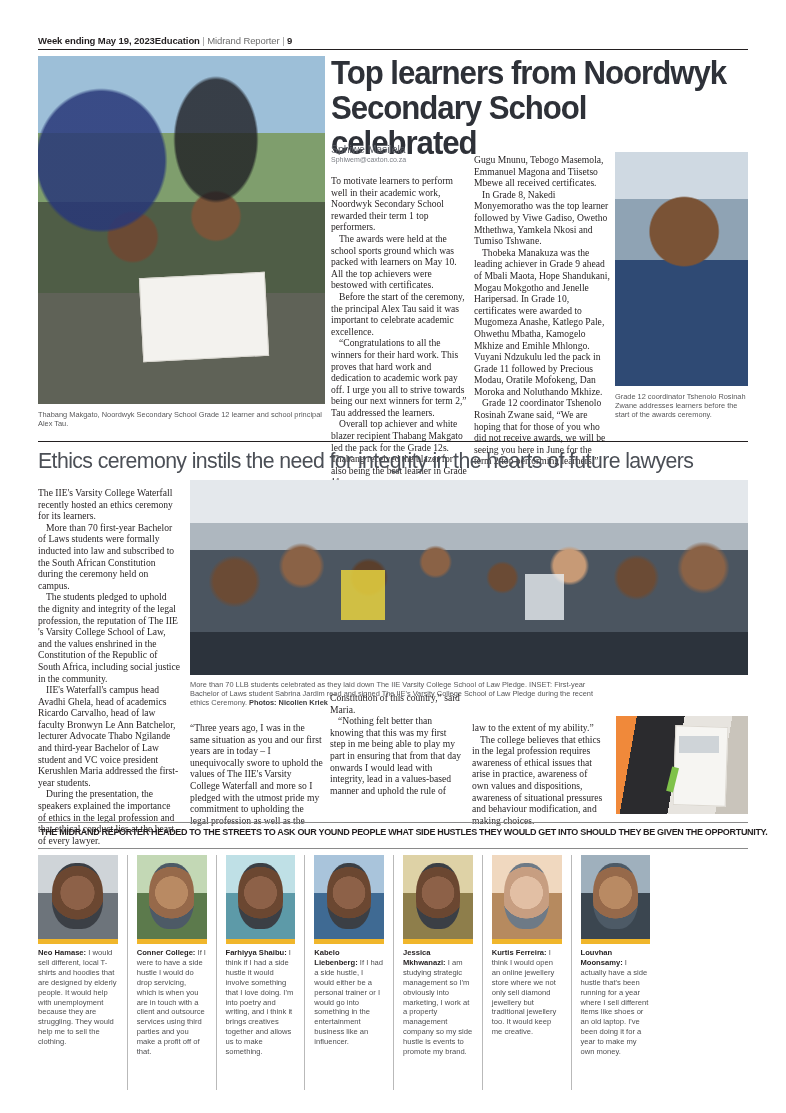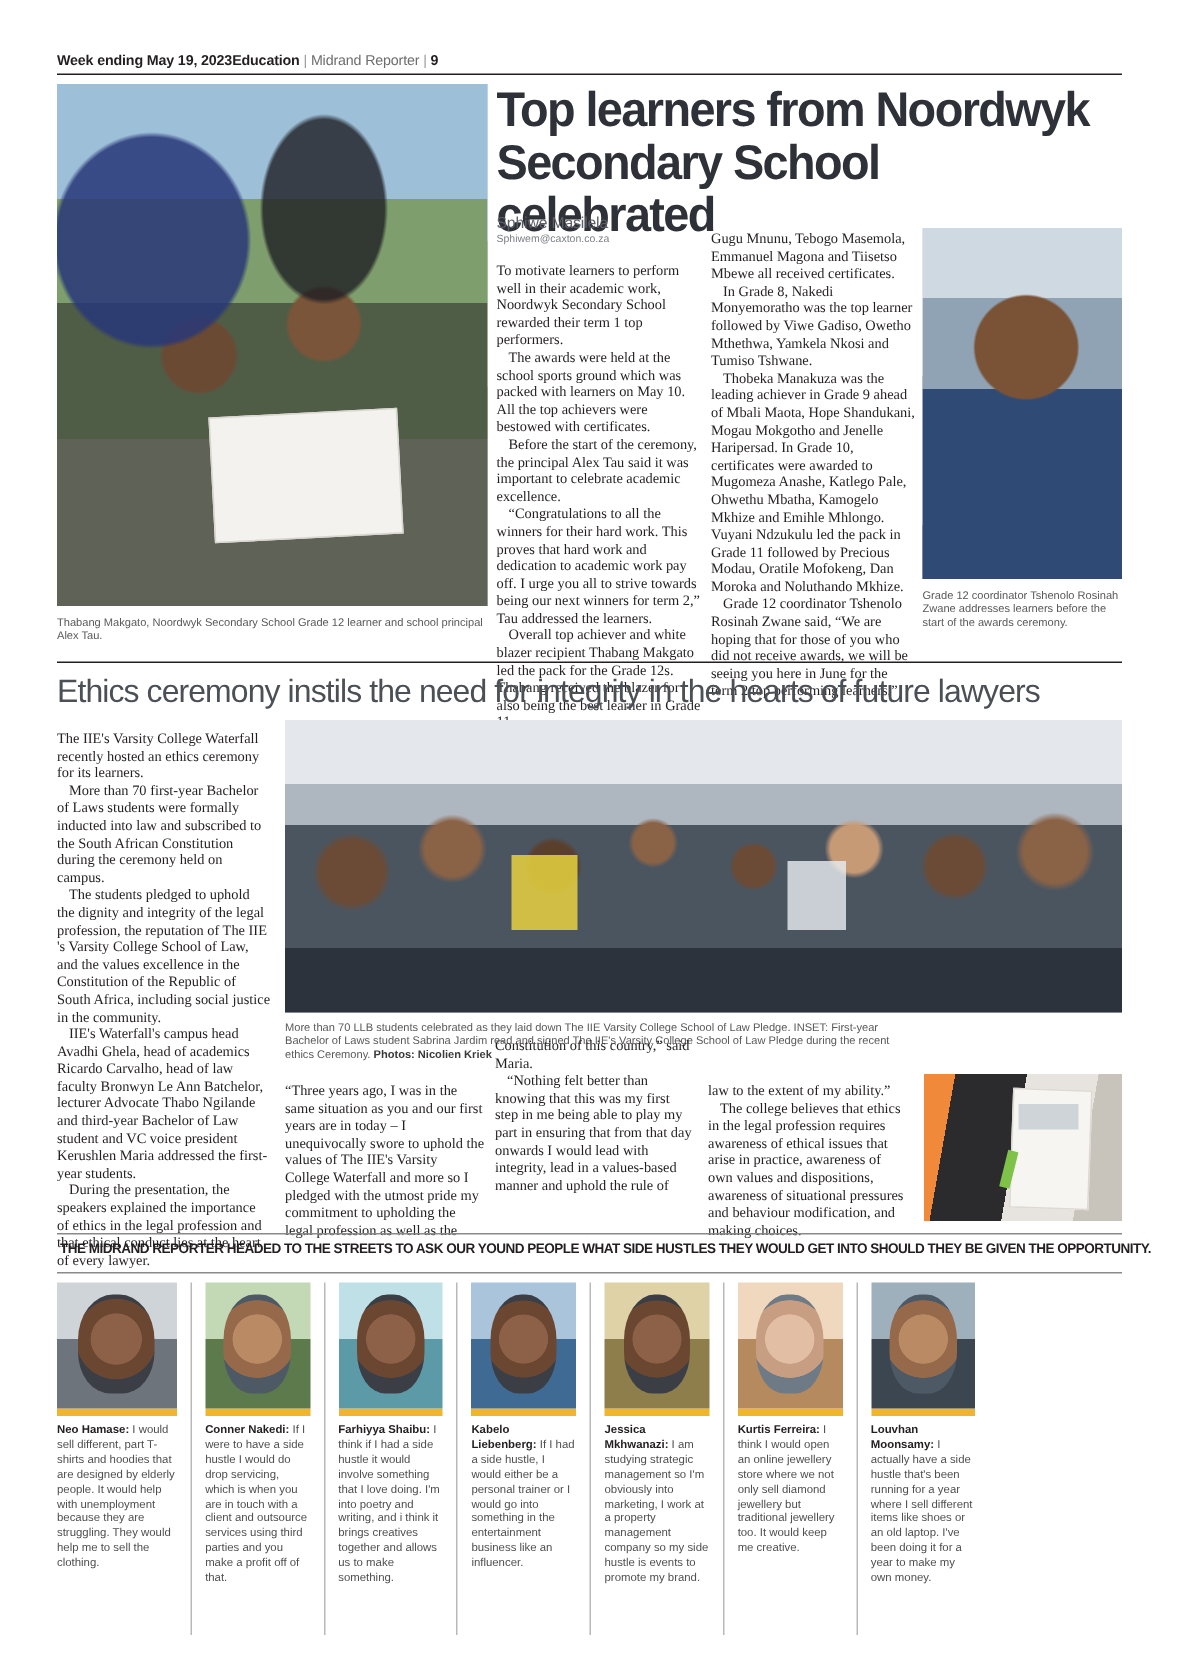--- a/index.html
+++ b/index.html
@@ -197,21 +197,21 @@
   </div>
   <div class="cap" id="cap2">Grade 12 coordinator Tshenolo Rosinah Zwane addresses learners before the start of the awards ceremony.</div>
 
   <div class="rule-a"></div>
 
   <h2 class="s2-headline">Ethics ceremony instils the need for integrity in the hearts of future lawyers</h2>
 
   <div class="bodytext" id="s2-col1">
       <p class="first">The IIE's Varsity College Waterfall recently hosted an ethics ceremony for its learners.</p>
       <p>More than 70 first-year Bachelor of Laws students were formally inducted into law and subscribed to the South African Constitution during the ceremony held on campus.</p>
-      <p>The students pledged to uphold the dignity and integrity of the legal profession, the reputation of The IIE 's Varsity College School of Law, and the values excellence in the Constitution of the Republic of South Africa, including social justice in the community.</p>
+      <p>The students pledged to uphold the dignity and integrity of the legal profession, the reputation of The IIE 's Varsity College School of Law, and the values enshrined in the Constitution of the Republic of South Africa, including social justice in the community.</p>
       <p>IIE's Waterfall's campus head Avadhi Ghela, head of academics Ricardo Carvalho, head of law faculty Bronwyn Le Ann Batchelor, lecturer Advocate Thabo Ngilande and third-year Bachelor of Law student and VC voice president Kerushlen Maria addressed the first-year students.</p>
       <p>During the presentation, the speakers explained the importance of ethics in the legal profession and that ethical conduct lies at the heart of every lawyer.</p>
     </div>
 
   <div class="ph pg3" id="photo3">
     <div style="position:absolute;left:0;top:0;width:100%;height:100%;
       background:
         radial-gradient(circle at 8% 52%, #6b4b35 0 4%, transparent 5%),
         radial-gradient(circle at 20% 44%, #8a6246 0 4%, transparent 5%),
         radial-gradient(circle at 32% 50%, #5a3f2c 0 4%, transparent 5%),
@@ -252,28 +252,28 @@
   <div class="rule-b"></div>
   <div class="vox-banner">THE MIDRAND REPORTER HEADED TO THE STREETS TO ASK OUR YOUND PEOPLE  WHAT SIDE HUSTLES THEY WOULD GET INTO SHOULD THEY BE GIVEN THE OPPORTUNITY.</div>
   <div class="rule-c"></div>
 
   <div id="vox">
       <div class="vox-cell">
         <div class="vox-pic tint-grey" title="Young man in a grey top">
           <div class="overlay-face skin"></div>
         </div>
         <div class="vox-bar" style="background: rgb(240, 182, 43);"></div>
-        <div class="vox-txt"><b>Neo Hamase:</b><span> I would sell different, part T-shirts and hoodies that are designed by elderly people. It would help with unemployment because they are struggling. They would help me to sell the clothing.</span></div>
+        <div class="vox-txt"><b>Neo Hamase:</b><span> I would sell different, local T-shirts and hoodies that are designed by elderly people. It would help with unemployment because they are struggling. They would help me to sell the clothing.</span></div>
       </div>
       <div class="vox-cell">
         <div class="vox-pic tint-green" title="Young man in an olive shirt">
           <div class="overlay-face skin-m"></div>
         </div>
         <div class="vox-bar" style="background: rgb(240, 182, 43);"></div>
-        <div class="vox-txt"><b>Conner Nakedi:</b><span> If I were to have a side hustle I would do drop servicing, which is when you are in touch with a client and outsource services using third parties and you make a profit off of that.</span></div>
+        <div class="vox-txt"><b>Conner College:</b><span> If I were to have a side hustle I would do drop servicing, which is when you are in touch with a client and outsource services using third parties and you make a profit off of that.</span></div>
       </div>
       <div class="vox-cell">
         <div class="vox-pic tint-teal" title="Young woman wearing a blue headscarf">
           <div class="overlay-face skin"></div>
         </div>
         <div class="vox-bar" style="background: rgb(240, 182, 43);"></div>
         <div class="vox-txt"><b>Farhiyya Shaibu:</b><span> I think if I had a side hustle it would involve something that I love doing. I'm into poetry and writing, and i think it brings creatives together and allows us to make something.</span></div>
       </div>
       <div class="vox-cell">
         <div class="vox-pic tint-blue" title="Young man in a blue shirt">

